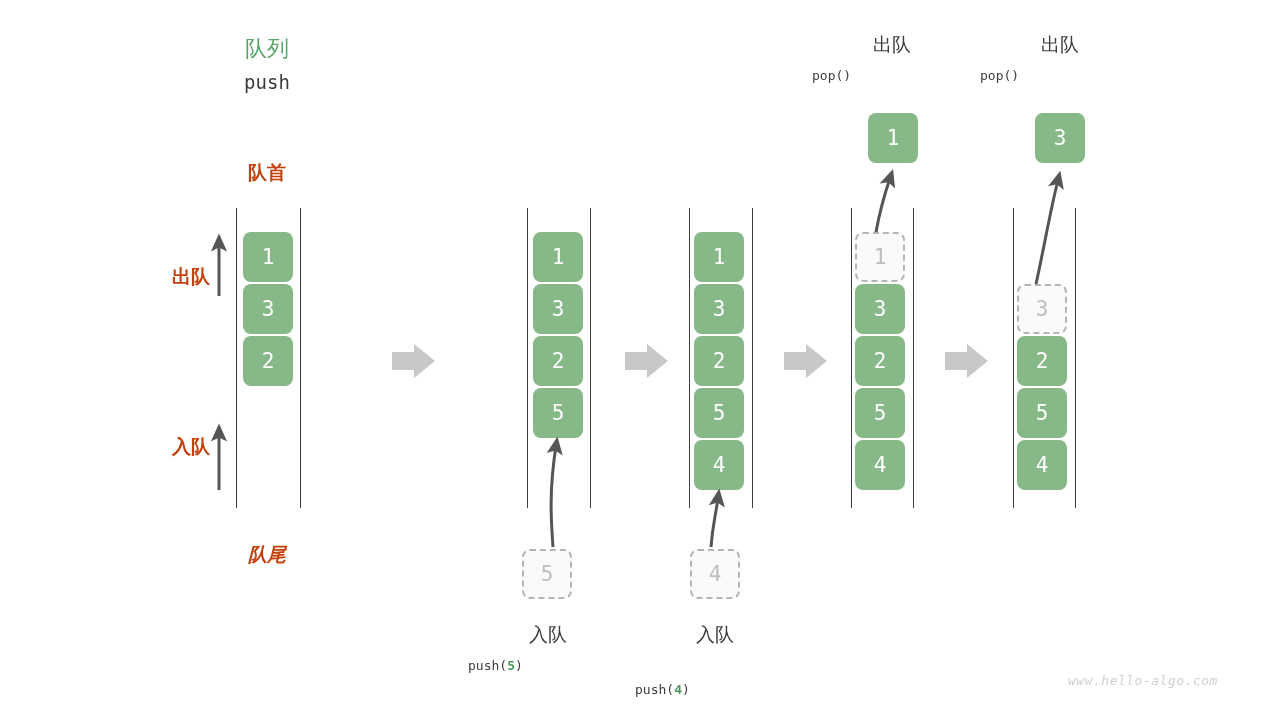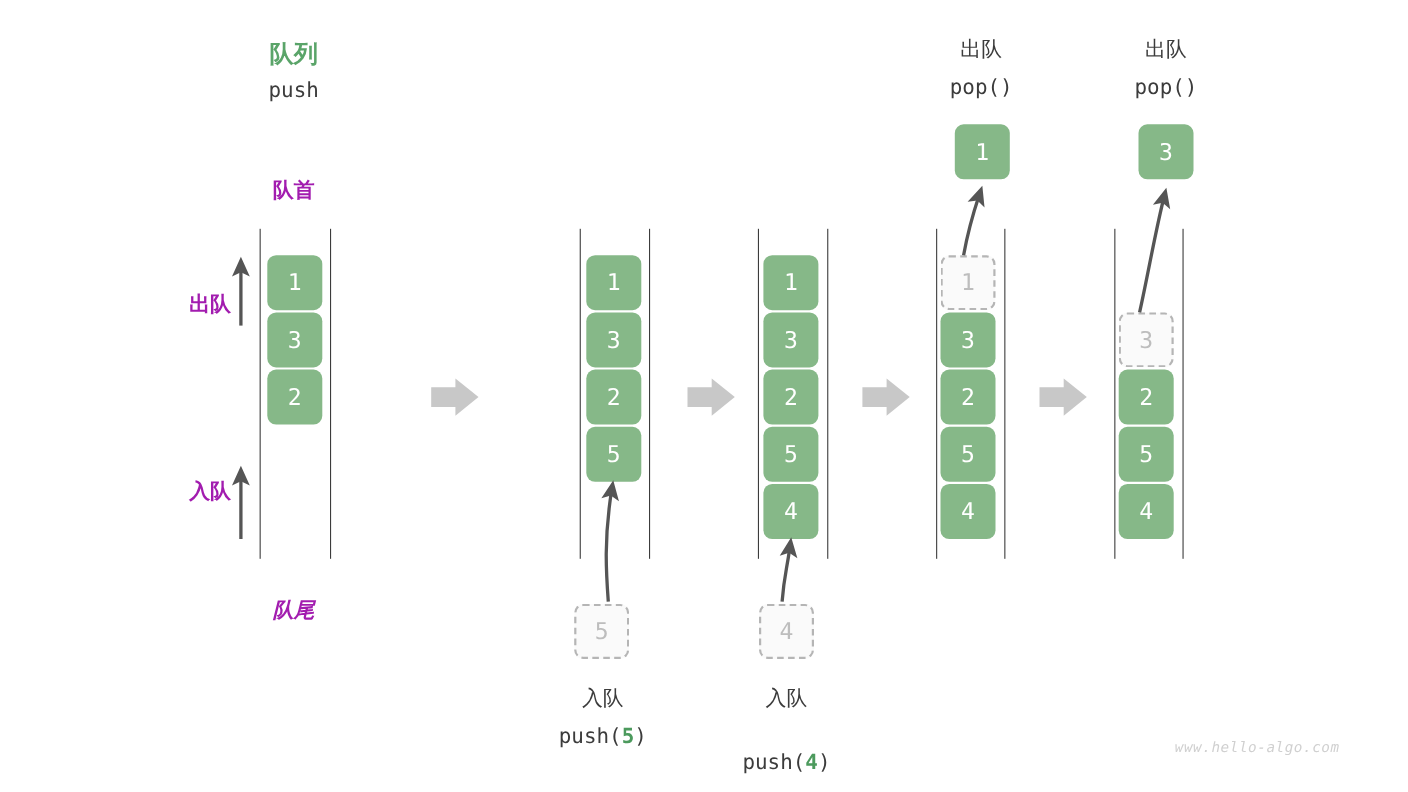--- a/index.html
+++ b/index.html
@@ -8,39 +8,39 @@
     font-family:"Liberation Sans","DejaVu Sans",sans-serif;
     overflow:hidden;
   }
   #stage{position:relative;width:1280px;height:720px;}
 
   .abs{position:absolute;}
 
   
   .title-cn{
     font-family:"Liberation Sans","DejaVu Sans",sans-serif;
-    font-weight:bold;font-size:22px;color:#5aa469;
+    font-weight:normal;font-size:22px;color:#5aa469;
     text-align:center;white-space:nowrap;
   }
   .title-en{
     font-family:"DejaVu Sans Mono","Liberation Mono",monospace;
     font-size:19px;color:#3c3c3c;text-align:center;white-space:nowrap;
   }
   .label-cn{
     font-family:"Liberation Sans","DejaVu Sans",sans-serif;
-    font-weight:bold;font-size:19px;color:#a21caf;
+    font-weight:bold;font-size:19px;color:#c2410c;
     text-align:center;white-space:nowrap;
   }
   .op-cn{
     font-family:"Liberation Sans","DejaVu Sans",sans-serif;
     font-size:19px;color:#3c3c3c;text-align:center;white-space:nowrap;
   }
   .op-code{
     font-family:"DejaVu Sans Mono","Liberation Mono",monospace;
-    font-size:19px;color:#3c3c3c;text-align:center;white-space:nowrap;
+    font-size:13px;color:#3c3c3c;text-align:left;white-space:nowrap;
   }
   .op-code .arg{color:#4c9a5d;font-weight:bold;}
   .watermark{
     font-family:"DejaVu Sans Mono","Liberation Mono",monospace;
     font-size:13px;color:#d0d0d0;white-space:nowrap;letter-spacing:0.5px;font-style:italic;
   }
 
   
   .rail{
     position:absolute;width:1px;background:#3c3c3c;

